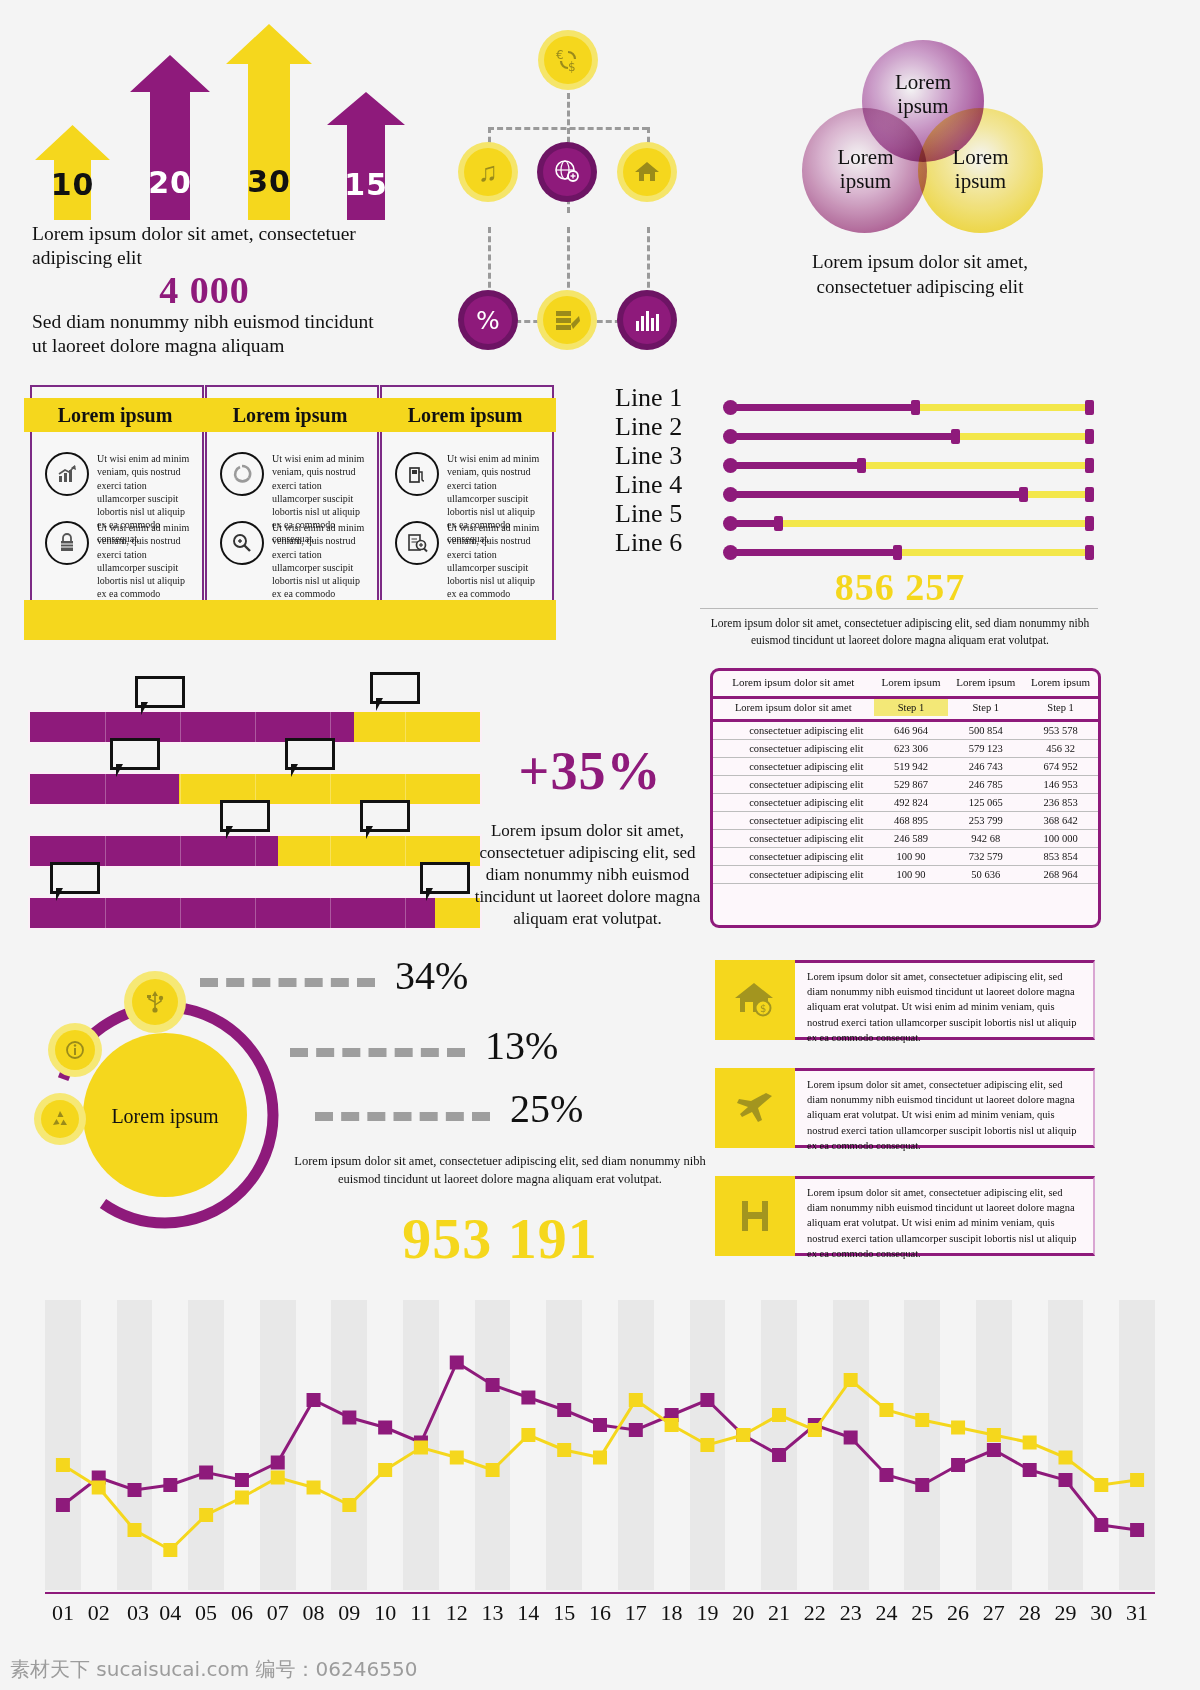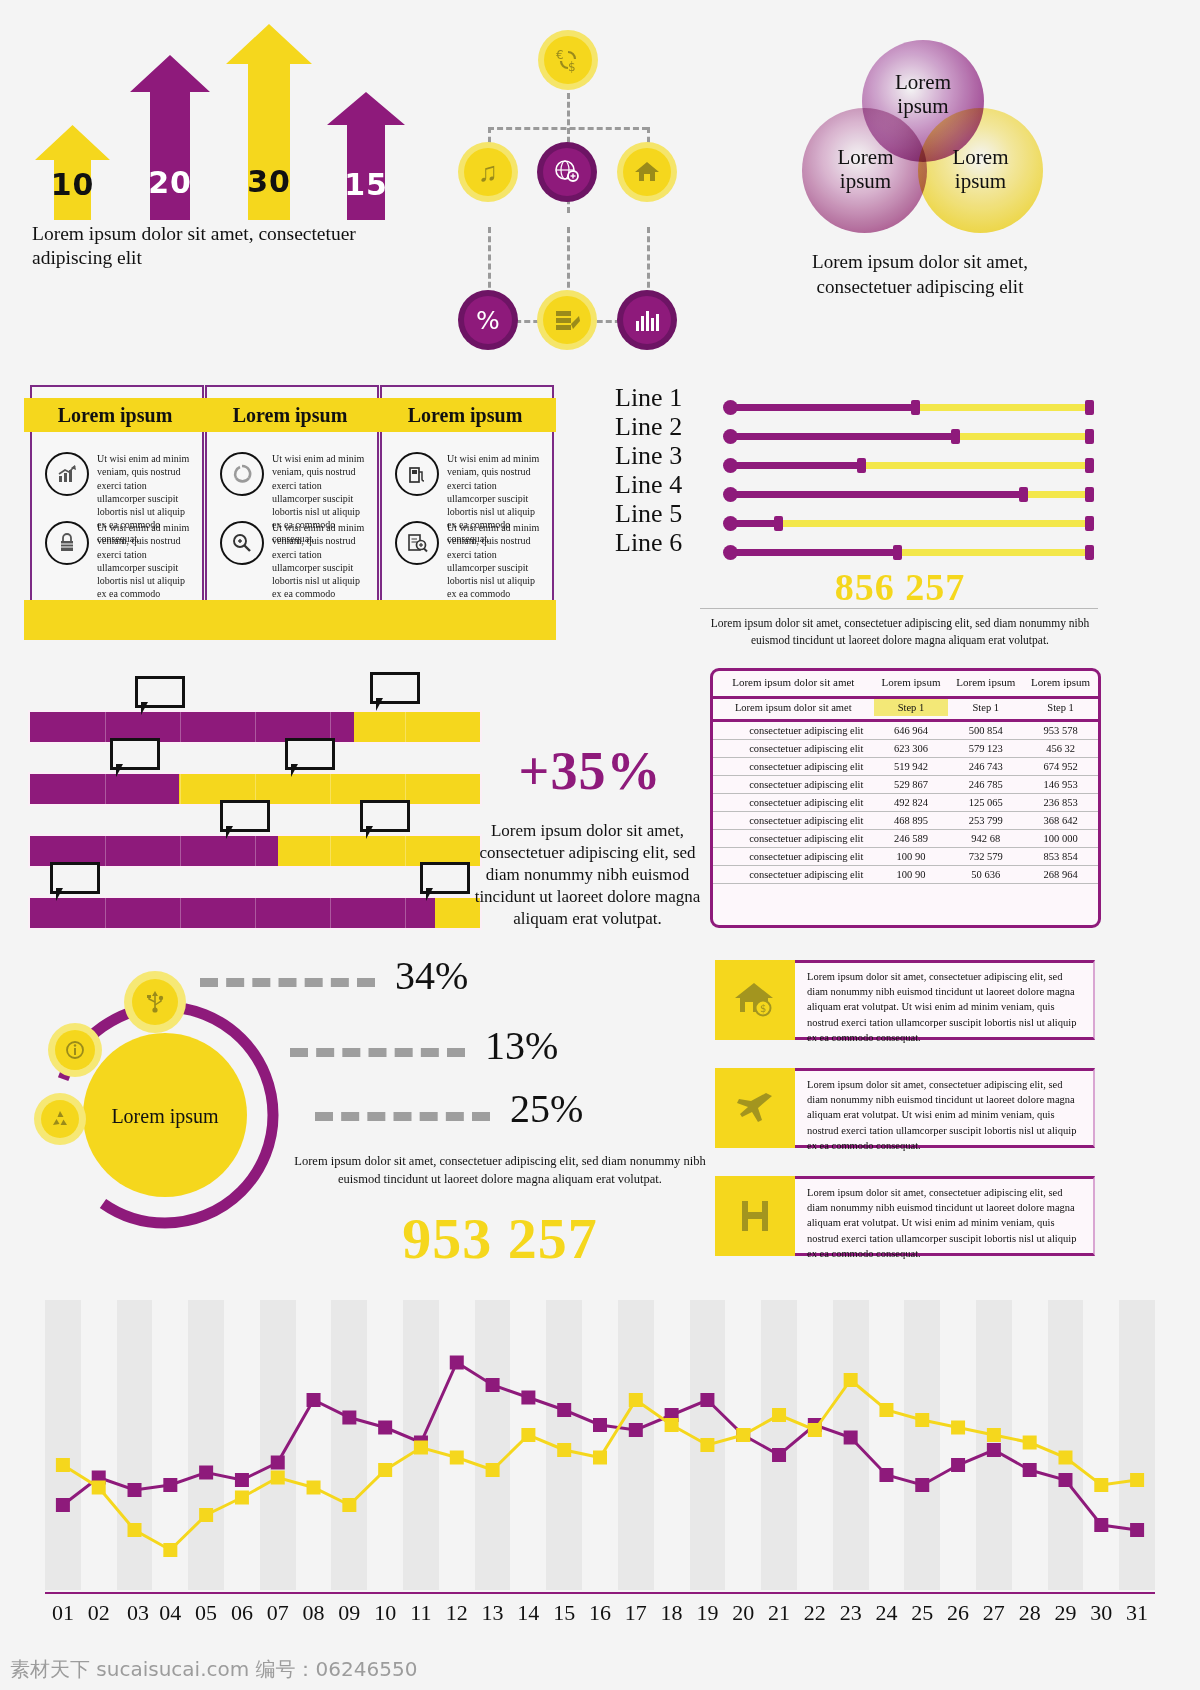--- a/index.html
+++ b/index.html
@@ -121,20 +121,22 @@
     </div>
     <div class="arrow" style="left:297px;width:78px;height:128px;">
       <svg width="78" height="128" viewBox="0 0 78 128">
           <polygon points="39,0 78,33 58,33 58,128 20,128 20,33 0,33" fill="#8e1a7b"></polygon>
         </svg>
       <div class="num" style="top:75px;color:#ffffff;">15</div>
     </div>
   </div>
 
   <div class="abs serif" style="left:32px;top:222px;width:345px;font-size:19.5px;line-height:1.25;color:#111;">Lorem ipsum dolor sit amet, consectetuer adipiscing elit</div>
+  <div class="abs serif bignum p-purple" style="left:32px;top:268px;width:345px;text-align:center;font-size:38px;">4 000</div>
+  <div class="abs serif" style="left:32px;top:310px;width:345px;font-size:19.5px;line-height:1.25;color:#111;">Sed diam nonummy nibh euismod tincidunt ut laoreet dolore magna aliquam</div>
 
   <div class="abs" style="left:440px;top:15px;width:290px;height:350px;">
 
     <div class="dash-v" style="left:127px;top:78px;height:120px;"></div>
     <div class="dash-h" style="left:48px;top:112px;width:160px;"></div>
     <div class="dash-v" style="left:48px;top:112px;height:45px;"></div>
     <div class="dash-v" style="left:207px;top:112px;height:45px;"></div>
     <div class="dash-v" style="left:48px;top:212px;height:70px;"></div>
     <div class="dash-v" style="left:127px;top:212px;height:70px;"></div>
     <div class="dash-v" style="left:207px;top:212px;height:70px;"></div>
@@ -505,21 +507,21 @@
     </div>
   </div>
 
   <div class="pctline" style="left:200px;top:978px;width:175px;"></div>
   <div class="pctline" style="left:290px;top:1048px;width:175px;"></div>
   <div class="pctline" style="left:315px;top:1112px;width:175px;"></div>
   <div class="pct serif" style="left:395px;top:952px;">34%</div>
   <div class="pct serif" style="left:485px;top:1022px;">13%</div>
   <div class="pct serif" style="left:510px;top:1085px;">25%</div>
   <div class="abs serif" style="left:290px;top:1152px;width:420px;text-align:center;font-size:12.5px;line-height:1.45;color:#111;">Lorem ipsum dolor sit amet, consectetuer adipiscing elit, sed diam nonummy nibh euismod tincidunt ut laoreet dolore magna aliquam erat volutpat.</div>
-  <div class="abs serif bignum p-yellow" style="left:280px;top:1205px;width:440px;text-align:center;font-size:58px;">953 257</div>
+  <div class="abs serif bignum p-yellow" style="left:280px;top:1205px;width:440px;text-align:center;font-size:58px;">953 191</div>
 
   <div class="ib" style="left:715px;top:960px;width:380px;height:80px;">
     <div class="ib-ico">
       <svg width="46" height="44" viewBox="0 0 46 44">
           <polygon points="22,5 41,20 36,20 36,34 8,34 8,20 3,20" fill="#a3951f"></polygon>
           <rect x="13" y="24" width="8" height="10" fill="#f5d71d"></rect>
           <circle cx="31" cy="30" r="7.5" fill="#f5d71d" stroke="#a3951f" stroke-width="2"></circle>
           <text x="28" y="34" font-size="10" font-family="DejaVu Sans" fill="#a3951f">$</text>
         </svg>
     </div>

